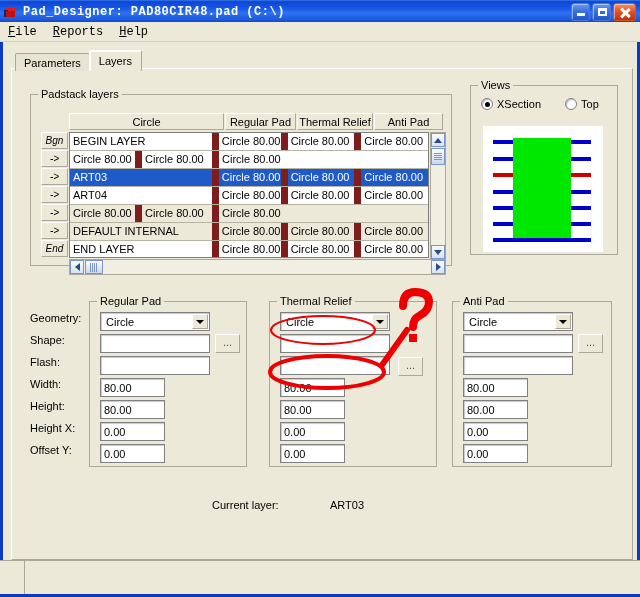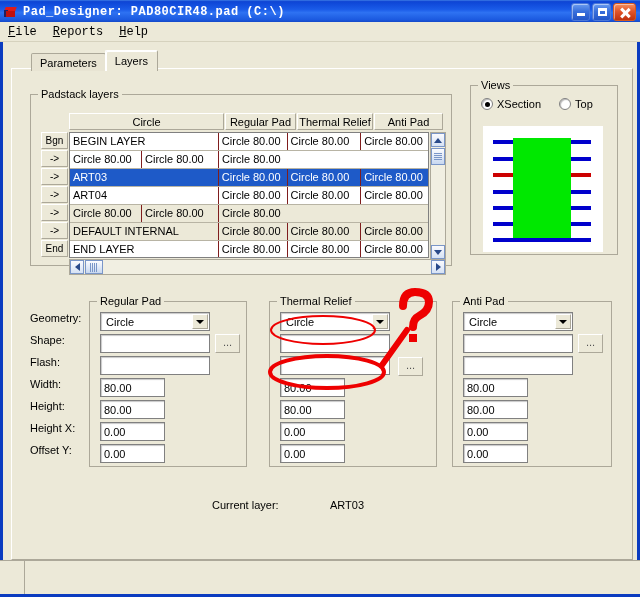--- a/index.html
+++ b/index.html
@@ -71,21 +71,21 @@
     background: #ECE9D8; display: flex; align-items: center;
     border-bottom: 1px solid #D6D2BE;
   }
   .menu-item {
     padding: 15px 8px; font-size: 12px; color: #000;
     font-family: "Liberation Mono", monospace; cursor: default;
   }
   .menu-item u { text-decoration: underline; }
 
   
-  #tabstrip { position: absolute; left: 28px; top: 50px; display: flex; align-items: flex-end;
+  #tabstrip { position: absolute; left: 12px; top: 50px; display: flex; align-items: flex-end;
     z-index: 4; }
   .tab {
     font-size: 11px; padding: 3px 8px 3px 8px; background: #ECE9D8;
     border: 1px solid #ACA899; border-bottom: none;
     border-top-left-radius: 2px; border-top-right-radius: 2px;
     margin-right: -1px; position: relative; color:#000;
   }
   .tab.inactive { margin-top: 2px; padding-bottom: 2px; background:#E8E4D3; }
   .tab.active {
     background: #ECE9D8; z-index: 5; padding: 4px 9px 4px 9px;
@@ -120,37 +120,37 @@
     height: 17px; line-height: 16px; text-align: center; font-size: 11px;
     background: #ECE9D8; border: 1px solid #ACA899;
     border-top-color: #FFFFFF; border-left-color: #FFFFFF;
     margin-right: 1px; color:#000;
   }
   .colhdr.c-layer { width: 155px; }
   .colhdr.c-reg   { width: 71px; }
   .colhdr.c-thm   { width: 76px; }
   .colhdr.c-anti  { width: 69px; }
 
-  #rowbtns { position: absolute; left: 0; top: 19px; width: 27px; }
+  #rowbtns { position: absolute; left: 0; top: 19px; width: 27px; font-style: italic; }
   .rowbtn {
     height: 17px; line-height: 15px; font-size: 10px; text-align: center;
     background: #ECE9D8; border: 1px solid #ACA899;
     border-top-color:#FFFFFF; border-left-color:#FFFFFF;
     margin-bottom: 1px; color:#000;
   }
 
   #grid {
     position: absolute; left: 28px; top: 19px; width: 360px; height: 126px;
     background: #fff; border: 1px solid #808080; overflow: hidden;
   }
   .grow { display: flex; height: 18px; border-bottom: 1px solid #B8B4A4; }
   .grow.selected { background: #1E5AC8; color: #fff; }
   .gcell {
     font-size: 11px; line-height: 17px; padding-left: 3px;
-    border-right: 1px solid #7f1d1d; overflow: hidden; white-space: nowrap;
+    border-right: 7px solid #7f1d1d; overflow: hidden; white-space: nowrap;
     color: #000;
   }
   .grow.selected .gcell { color: #fff; }
   .gcell.c-layer { width: 156px; }
   .gcell.c-reg   { width: 72px; }
   .gcell.c-thm   { width: 77px; }
   .gcell.c-anti  { width: 70px; border-right: none; }
   .grow.tinted { background: #ECE9D8; }
 
   
@@ -177,21 +177,21 @@
   .arr-dn { border-left:4px solid transparent; border-right:4px solid transparent;
             border-top:5px solid #2A4A8A; }
   .arr-lf { border-top:4px solid transparent; border-bottom:4px solid transparent;
             border-right:5px solid #2A4A8A; }
   .arr-rt { border-top:4px solid transparent; border-bottom:4px solid transparent;
             border-left:5px solid #2A4A8A; }
   .grip { width:8px; height:9px; background: repeating-linear-gradient(
       to right,#7A96C8 0 1px,transparent 1px 2px); }
 
   
-  .radio-row { position:absolute; top: 12px; left: 10px; display:flex; gap: 18px;
+  .radio-row { position:absolute; top: 12px; left: 10px; display:flex; gap: 24px;
     align-items:center; font-size: 11px; }
   .radio { display:flex; align-items:center; gap:4px; }
   .rdot {
     width: 12px; height: 12px; border-radius: 50%;
     background: #fff; border: 1px solid #808080;
     box-shadow: inset 1px 1px 1px rgba(0,0,0,.28);
     position: relative; flex: none;
   }
   .rdot.on::after {
     content:''; position:absolute; left:3px; top:3px;

